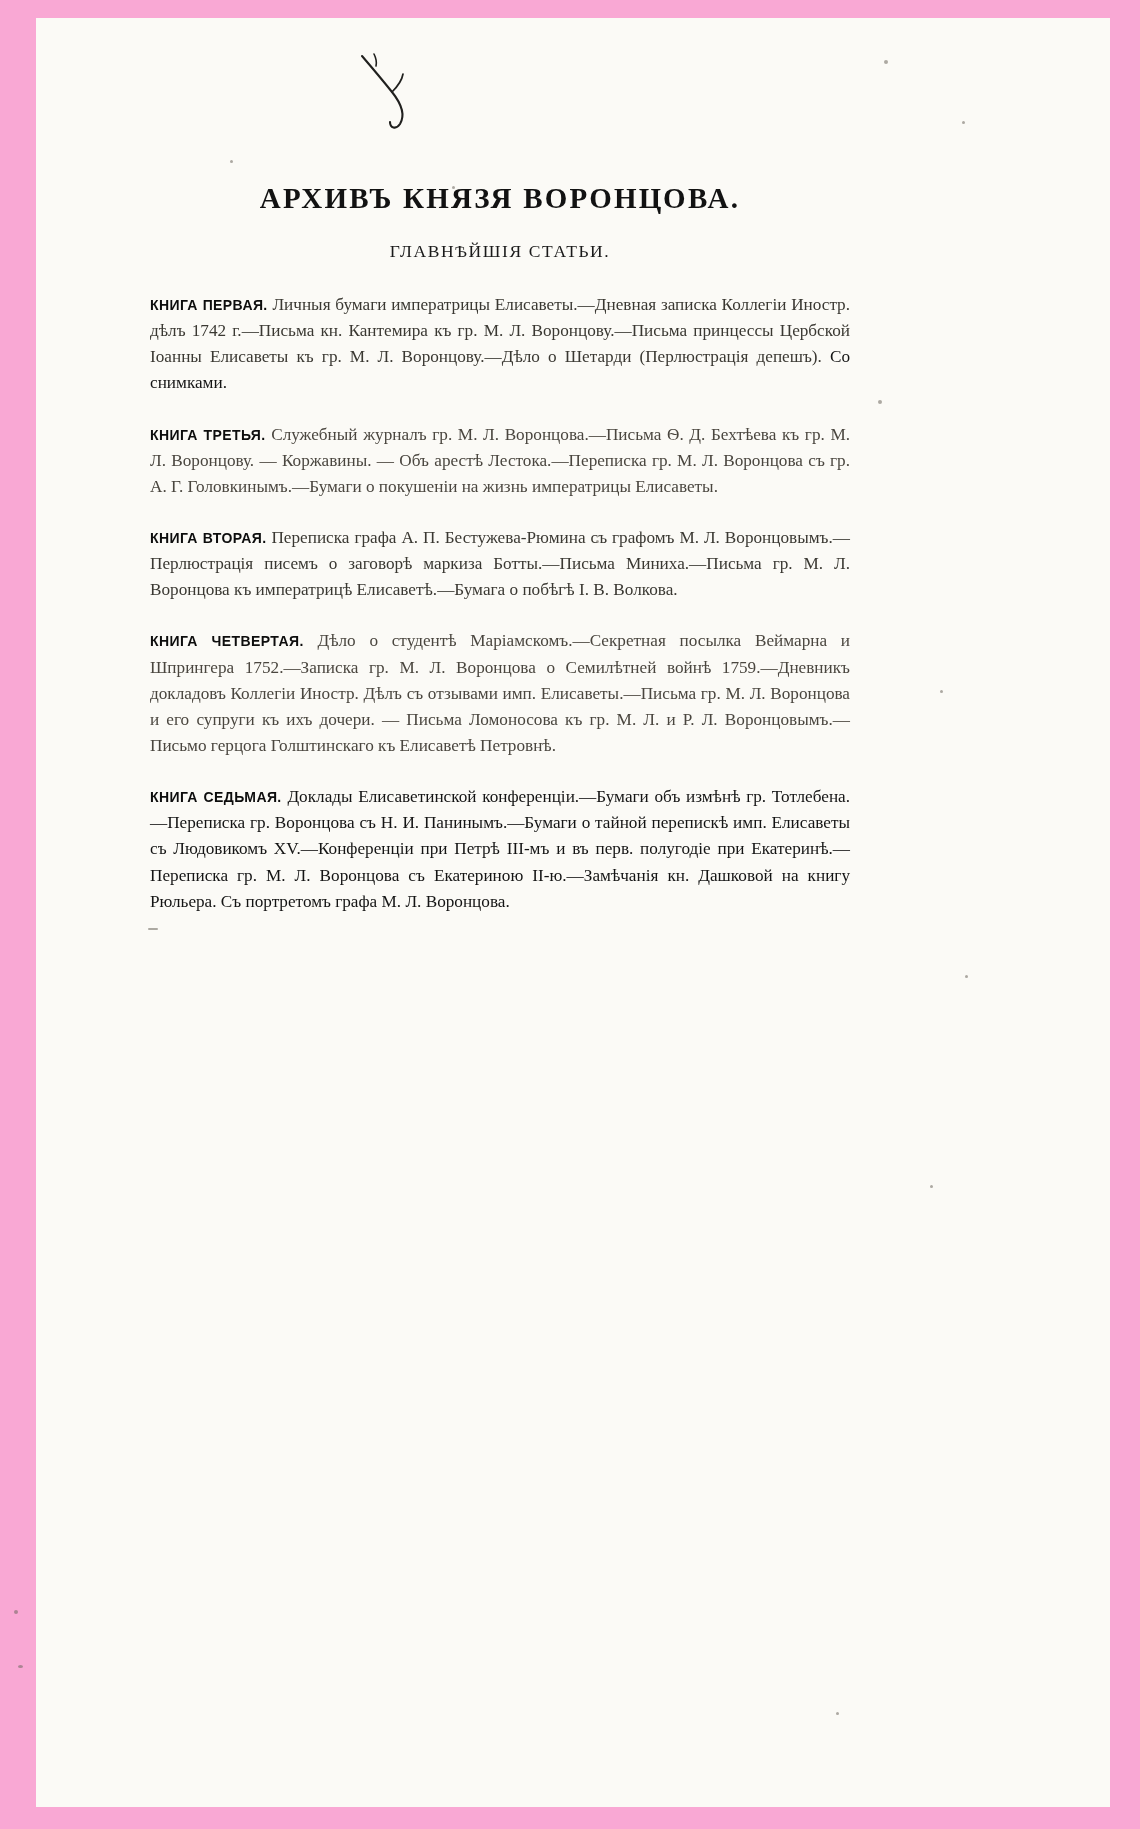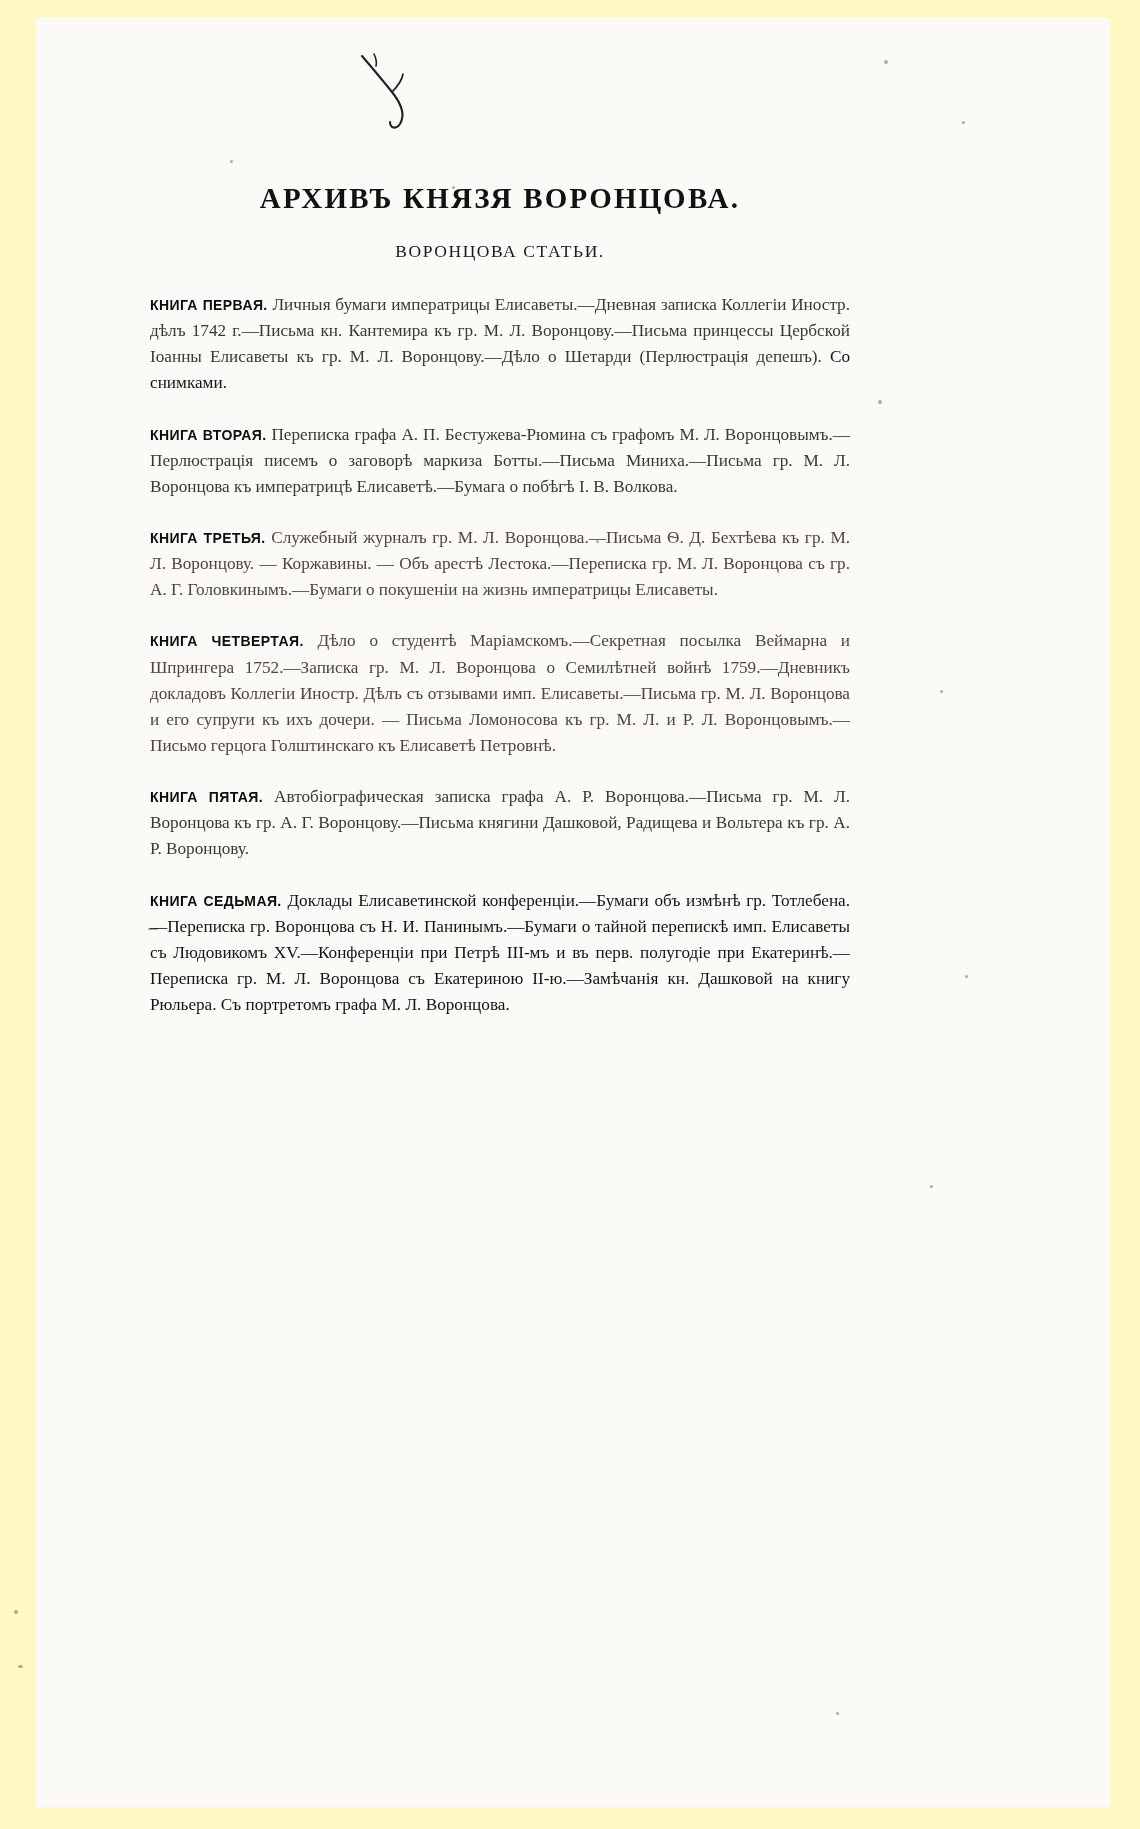--- a/index.html
+++ b/index.html
@@ -12,21 +12,21 @@
     height: 1829px;
     position: relative;
     overflow: hidden;
     font-family: "Liberation Serif", serif;
   }
 
   
   .page {
     position: absolute;
     inset: 0;
-    background: #fef9c3;
+    background: #f9a8d4;
   }
   .page-inner {
     position: absolute;
     left: 36px;
     top: 18px;
     right: 30px;
     bottom: 22px;
     background: #fbfaf6;
   }
   
@@ -119,41 +119,38 @@
   <div class="speck" style="left:965px;top:975px;width:3px;height:3px;"></div>
   <div class="speck" style="left:930px;top:1185px;width:3px;height:3px;"></div>
   <div class="speck" style="left:14px;top:1610px;width:4px;height:4px;"></div>
   <div class="speck" style="left:18px;top:1665px;width:5px;height:3px;"></div>
   <div class="speck" style="left:836px;top:1712px;width:3px;height:3px;"></div>
   <div class="speck" style="left:148px;top:928px;width:10px;height:2px;border-radius:1px;"></div>
 
   <div class="content">
 
     <h1 class="doc-title">АРХИВЪ КНЯЗЯ ВОРОНЦОВА.</h1>
-    <div class="doc-subtitle">ВОРОНЦОВА СТАТЬИ.</div>
+    <div class="doc-subtitle">ГЛАВНѢЙШІЯ СТАТЬИ.</div>
 
     <p class="entry">
       <span class="book-label">КНИГА ПЕРВАЯ.</span><span class="body-text faded-1"> Личныя бумаги императрицы Елисаветы.—Дневная записка Коллегіи Иностр. дѣлъ 1742 г.—Письма кн. Кантемира къ гр. М. Л. Воронцову.—Письма принцессы Цербской Іоанны Елисаветы къ гр. М. Л. Воронцову.—Дѣло о Шетарди (Перлюстрація депешъ). </span><span class="italic">Со снимками.</span>
+    </p>
+
+    <p class="entry">
+      <span class="book-label">КНИГА ТРЕТЬЯ.</span><span class="body-text faded-2"> Служебный журналъ гр. М. Л. Воронцова.—Письма Ѳ. Д. Бехтѣева къ гр. М. Л. Воронцову. — Коржавины. — Объ арестѣ Лестока.—Переписка гр. М. Л. Воронцова съ гр. А. Г. Головкинымъ.—Бумаги о покушеніи на жизнь императрицы Елисаветы.</span><span class="italic"></span>
     </p>
 
     <p class="entry">
       <span class="book-label">КНИГА ВТОРАЯ.</span><span class="body-text faded-1"> Переписка графа А. П. Бестужева-Рюмина съ графомъ М. Л. Воронцовымъ.—Перлюстрація писемъ о заговорѣ маркиза Ботты.—Письма Миниха.—Письма гр. М. Л. Воронцова къ императрицѣ Елисаветѣ.—Бумага о побѣгѣ І. В. Волкова.</span><span class="italic"></span>
     </p>
 
     <p class="entry">
-      <span class="book-label">КНИГА ТРЕТЬЯ.</span><span class="body-text faded-2"> Служебный журналъ гр. М. Л. Воронцова.—Письма Ѳ. Д. Бехтѣева къ гр. М. Л. Воронцову. — Коржавины. — Объ арестѣ Лестока.—Переписка гр. М. Л. Воронцова съ гр. А. Г. Головкинымъ.—Бумаги о покушеніи на жизнь императрицы Елисаветы.</span><span class="italic"></span>
-    </p>
-
-    <p class="entry">
       <span class="book-label">КНИГА ЧЕТВЕРТАЯ.</span><span class="body-text faded-2"> Дѣло о студентѣ Маріамскомъ.—Секретная посылка Веймарна и Шпрингера 1752.—Записка гр. М. Л. Воронцова о Семилѣтней войнѣ 1759.—Дневникъ докладовъ Коллегіи Иностр. Дѣлъ съ отзывами имп. Елисаветы.—Письма гр. М. Л. Воронцова и его супруги къ ихъ дочери. — Письма Ломоносова къ гр. М. Л. и Р. Л. Воронцовымъ.—Письмо герцога Голштинскаго къ Елисаветѣ Петровнѣ.</span><span class="italic"></span>
     </p>
 
-    <p class="entry">
-      <span class="book-label">КНИГА ПЯТАЯ.</span><span class="body-text faded-1"> Автобіографическая записка графа А. Р. Воронцова.—Письма гр. М. Л. Воронцова къ гр. А. Г. Воронцову.—Письма княгини Дашковой, Радищева и Вольтера къ гр. А. Р. Воронцову.</span><span class="italic"></span>
-    </p>
 
 
     <p class="entry">
       <span class="book-label">КНИГА СЕДЬМАЯ.</span><span class="body-text"> Доклады Елисаветинской конференціи.—Бумаги объ измѣнѣ гр. Тотлебена.—Переписка гр. Воронцова съ Н. И. Панинымъ.—Бумаги о тайной перепискѣ имп. Елисаветы съ Людовикомъ XV.—Конференціи при Петрѣ III-мъ и въ перв. полугодіе при Екатеринѣ.—Переписка гр. М. Л. Воронцова съ Екатериною II-ю.—Замѣчанія кн. Дашковой на книгу Рюльера. </span><span class="italic">Съ портретомъ графа М. Л. Воронцова.</span>
     </p>
 
   </div>
 </div>
 
 </body></html>

